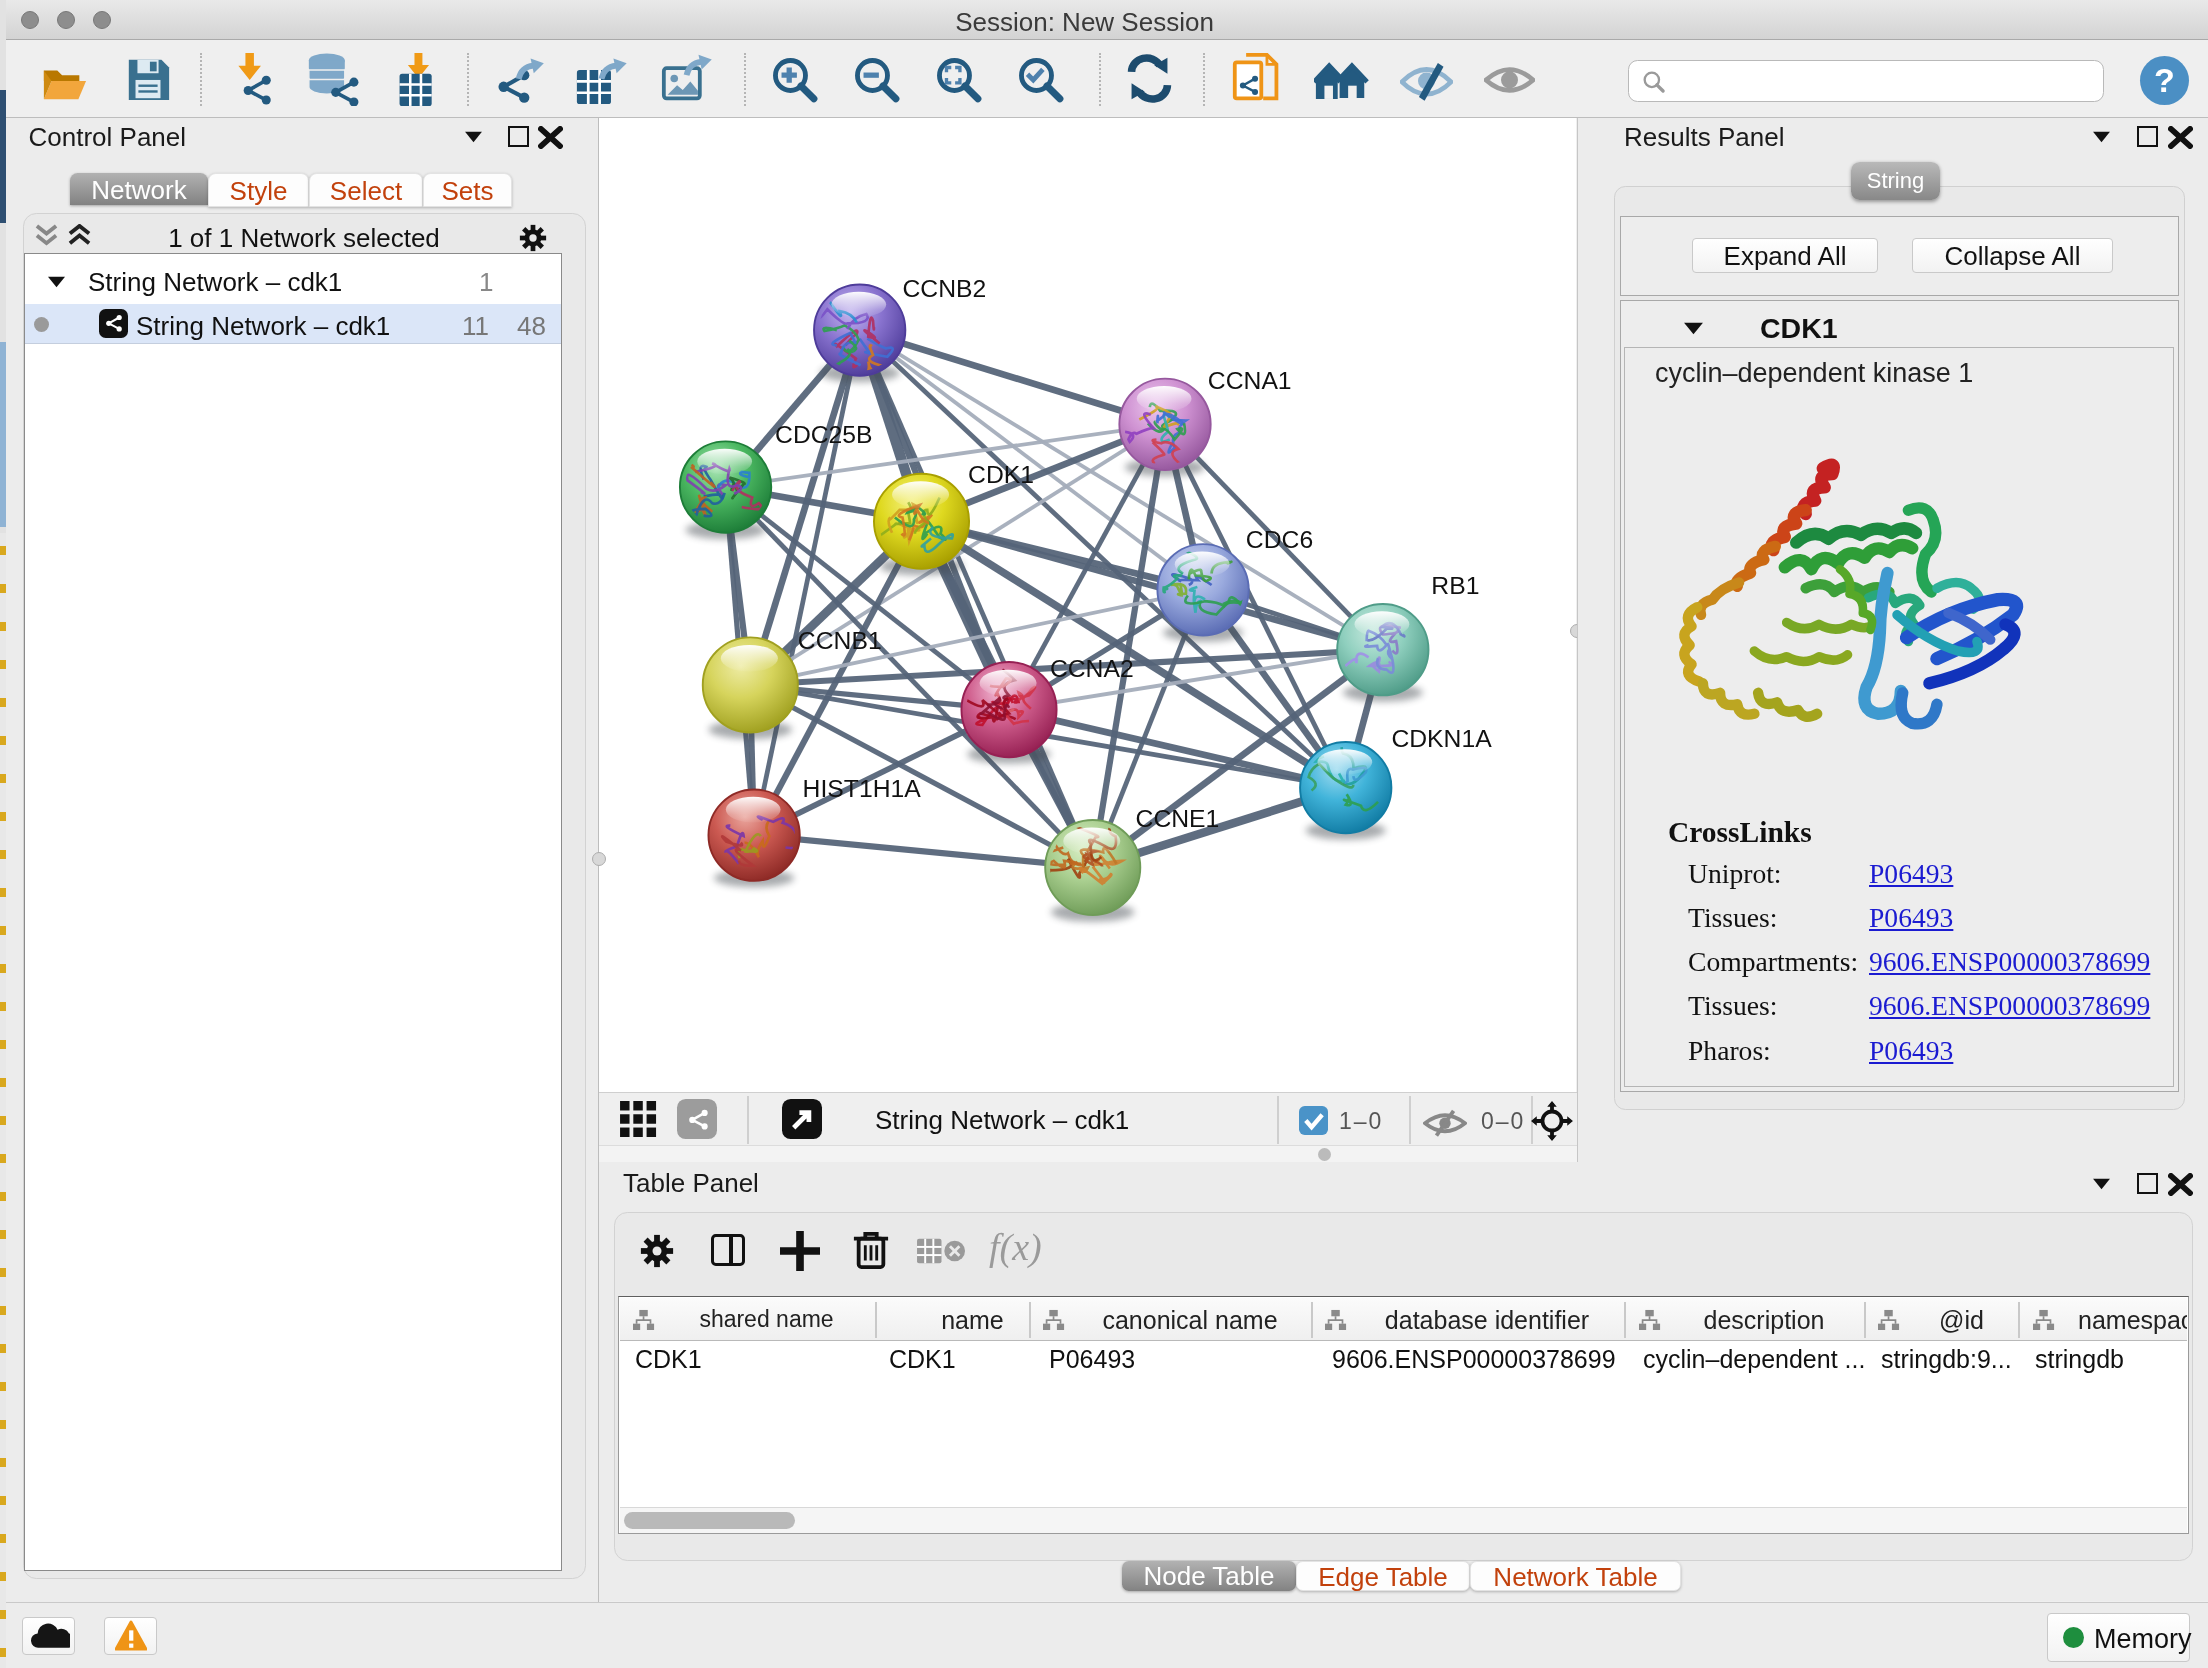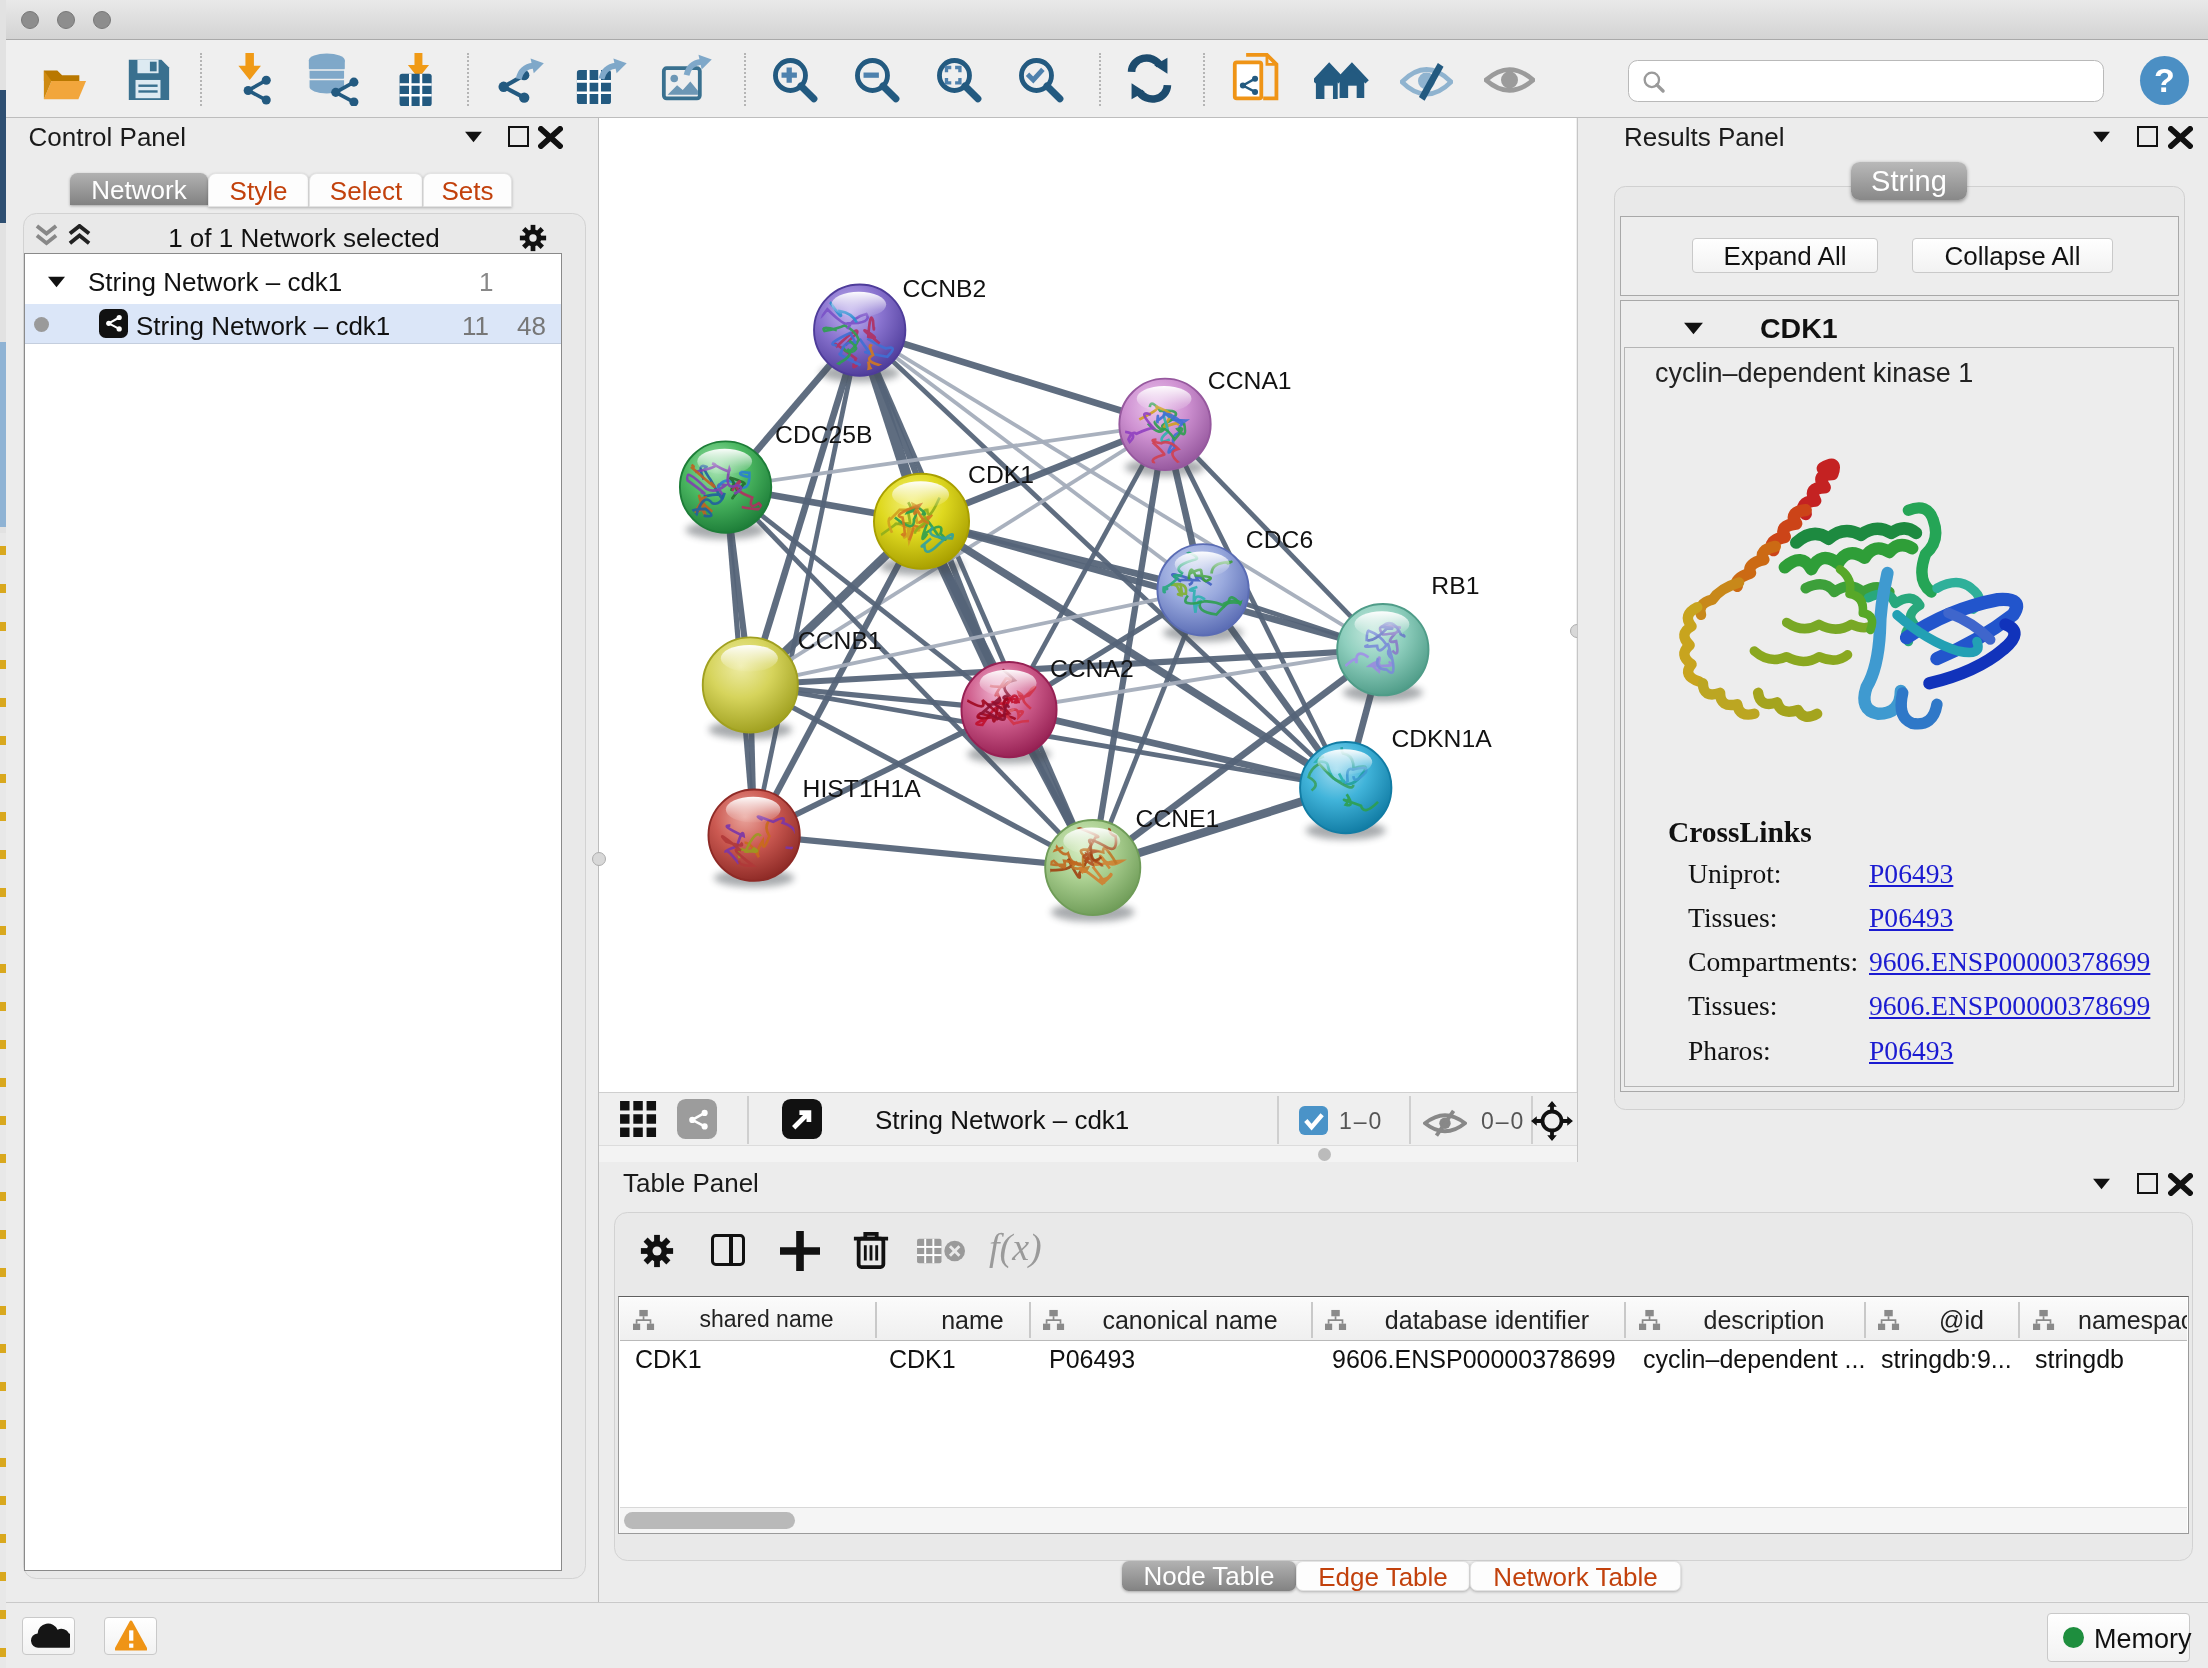--- a/index.html
+++ b/index.html
@@ -15,20 +15,21 @@
 .serifb { position:absolute; font-family:"Liberation Serif",serif; font-size:29.5px; font-weight:bold; color:#111; }
 .serif { position:absolute; font-family:"Liberation Serif",serif; font-size:27.6px; color:#111; }
 .link { color:#1b1bd1; text-decoration:underline; }
 </style></head><body>
 <div id="root">
 
 <div style="position:absolute;left:0;top:0;width:2208px;height:40px;background:linear-gradient(#e9e9e9,#d3d3d3);border-bottom:1px solid #a9a9a9"></div>
 <div style="position:absolute;left:21px;top:11.4px;width:18px;height:18px;border-radius:9.5px;background:#8d8d8d;border:1px solid #787878"></div>
 <div style="position:absolute;left:57px;top:11.4px;width:18px;height:18px;border-radius:9.5px;background:#8d8d8d;border:1px solid #787878"></div>
 <div style="position:absolute;left:93px;top:11.4px;width:18px;height:18px;border-radius:9.5px;background:#8d8d8d;border:1px solid #787878"></div>
+<div style="position:absolute;left:0;top:6.7px;width:2169px;text-align:center;font-size:26px;color:#3a3a3a">Session: New Session</div>
 
 <div style="position:absolute;left:0;top:40px;width:2208px;height:78px;background:#efefef;border-bottom:1.9px solid #bdbdbd"></div>
 <svg style="position:absolute;left:40px;top:57px" width="48" height="46" viewBox="0 0 50 48">
       <path d="M4 14 h14 l5 5 h18 v6 h-37 z" fill="#b97800"></path>
       <path d="M4 44 l8-19 h36 l-8 19 z" fill="#f2a63c"></path>
       <path d="M4 14 v30 l8-19" fill="#cf8a10"></path>
     </svg>
     <svg style="position:absolute;left:124px;top:55px" width="48" height="48" viewBox="0 0 50 50">
       <path d="M5 5 h34 l8 8 v34 h-42 z" fill="#39708f"></path>
       <rect x="14" y="5" width="22" height="14" fill="#ddeaf2"></rect>
@@ -585,21 +586,21 @@
 <div style="position:absolute;left:1577px;top:118px;width:632px;height:1044px;background:#ececec;border-left:1.9px solid #c6c6c6"></div>
 <div class="ptitle" style="left:1624px;top:122px">Results Panel</div>
     <svg style="position:absolute;left:2091px;top:129px" width="21" height="15" viewBox="0 0 22 16">
       <path d="M2 3 h18 l-9 11 z" fill="#111"></path>
     </svg>
     <div style="position:absolute;left:2137px;top:126px;width:21px;height:21px;border:2.9px solid #111"></div>
     <svg style="position:absolute;left:2168px;top:126px" width="25" height="23" viewBox="0 0 26 24">
       <path d="M3 3 L23 21 M23 3 L3 21" stroke="#111" stroke-width="6" stroke-linecap="round"></path>
     </svg>
     <div style="position:absolute;left:1614px;top:186px;width:571px;height:924px;background:#e9e9e9;border:1px solid #d0d0d0;border-radius:11.4px"></div>
-    <div style="position:absolute;left:1851px;top:162px;width:116px;height:38px;border-radius:8.6px;background:linear-gradient(#b9b9b9,#888);color:#fff;font-size:29px;text-align:center;line-height:38px;box-shadow:0 1.9px 3.8px rgba(0,0,0,0.35)">String</div>
+    <div style="position:absolute;left:1851px;top:162px;width:89px;height:38px;border-radius:8.6px;background:linear-gradient(#b9b9b9,#888);color:#fff;font-size:22px;text-align:center;line-height:38px;box-shadow:0 1.9px 3.8px rgba(0,0,0,0.35)">String</div>
     <div style="position:absolute;left:1620px;top:216px;width:559px;height:80px;border:1.9px solid #a8a8a8;background:#ededed"></div>
     <div class="btn" style="left:1692px;top:238px;width:186px;height:35px;line-height:35px">Expand All</div>
     <div class="btn" style="left:1912px;top:238px;width:201px;height:35px;line-height:35px">Collapse All</div>
     <div style="position:absolute;left:1620px;top:300px;width:559px;height:792px;border:1.9px solid #a8a8a8;background:#ededed"></div>
     <svg style="position:absolute;left:1682px;top:320px" width="23" height="17" viewBox="0 0 24 18">
       <path d="M2 3 h20 l-10 12 z" fill="#111"></path>
     </svg>
     <div style="position:absolute;left:1760px;top:312px;font-size:28.5px;font-weight:bold;color:#111">CDK1</div>
     <div style="position:absolute;left:1624px;top:347px;width:550px;height:740px;border:1px solid #b5b5b5;background:#ededed"></div>
     <div style="position:absolute;left:1655px;top:358px;font-size:27px;color:#222">cyclin–dependent kinase 1</div>

